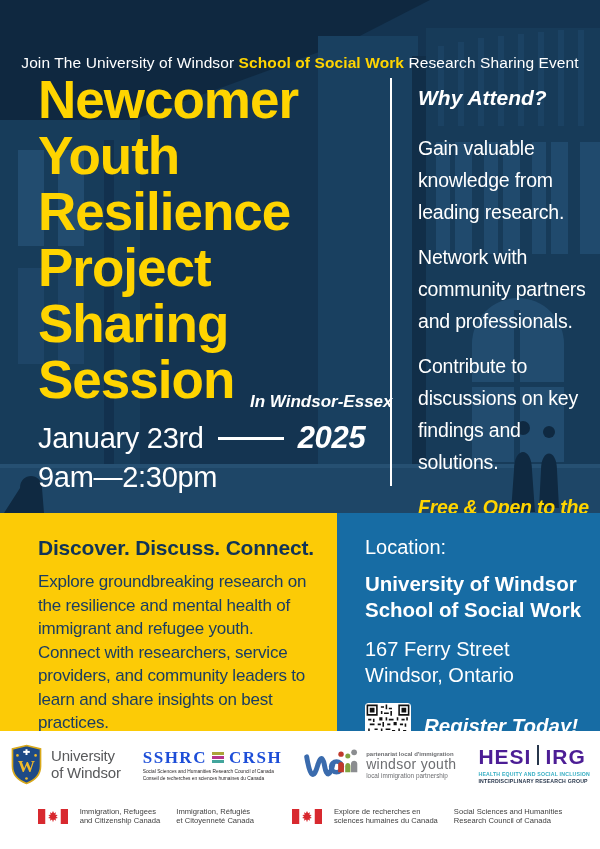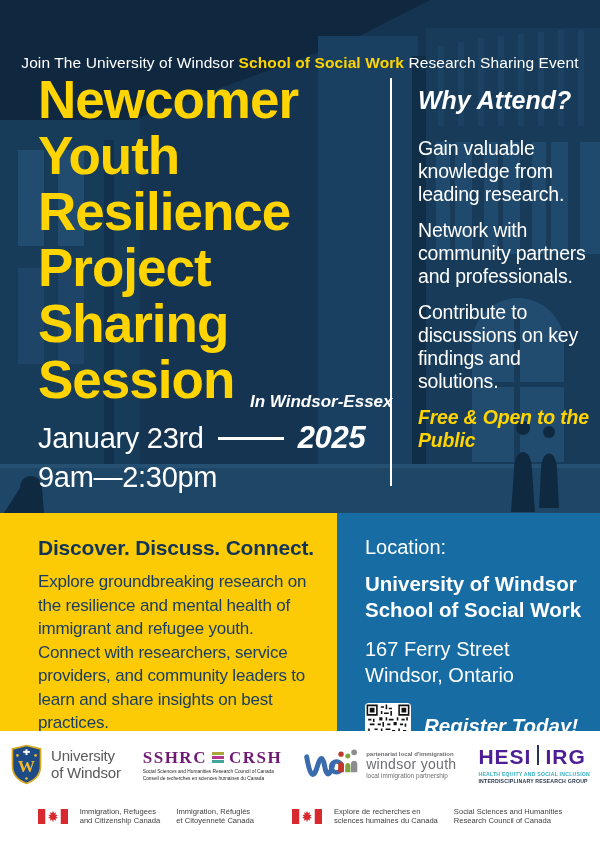--- a/index.html
+++ b/index.html
@@ -31,22 +31,22 @@
 
   .date-block { position:absolute; left:38px; top:420px; color:#ffffff; z-index:2; }
   .date-row { display:flex; align-items:center; font-size:29px; letter-spacing:-.3px; }
   .dash { width:66px; height:3px; background:#ffffff; margin:0 14px; }
   .year { font-weight:bold; font-style:italic; font-size:31px; }
   .time { font-size:29px; margin-top:5px; letter-spacing:-.3px; }
 
   .v-divider { position:absolute; left:390px; top:78px; width:2px; height:408px; background:#ffffff; z-index:2; }
 
   .why { position:absolute; left:418px; top:86px; width:175px; color:#ffffff; z-index:2; }
-  .why h2 { margin:0 0 22px 0; font-size:25px; font-style:italic; font-weight:bold; }
-  .why p { margin:0 0 13px 0; font-size:19.5px; line-height:23px; letter-spacing:-.2px; }
+  .why h2 { margin:0 0 22px 0; font-size:21px; font-style:italic; font-weight:bold; }
+  .why p { margin:0 0 13px 0; font-size:19.5px; line-height:32px; letter-spacing:-.2px; }
   .free { margin-top:26px; color:#FFD400; font-weight:bold; font-style:italic; font-size:22px; line-height:27px; }
 
   
   .mid { position:absolute; top:513px; left:0; width:600px; height:218px; display:flex; }
   .discover-box { width:337px; height:218px; background:#FCCB06; color:#15395F; padding:23px 18px 0 38px; }
   .discover-box h3 { margin:0 0 10px 0; font-size:21px; font-weight:bold; color:#113457; letter-spacing:-.2px; }
   .discover-box p { margin:0; font-size:17px; line-height:23.5px; letter-spacing:-.2px; color:#1A3D63; }
 
   .location-box { flex:1; height:218px; background:#176CA4; color:#ffffff; padding:23px 4px 0 28px; }
   .loc-label { margin:0 0 12px 0; font-size:20px; }
@@ -60,21 +60,21 @@
   .footer { position:absolute; top:731px; left:0; width:600px; height:118px; background:#ffffff; }
   .logo-row1 { position:absolute; top:13px; left:0; right:0; display:flex; align-items:center; justify-content:center; gap:22px; }
   .logo-row2 { position:absolute; top:76px; left:0; right:0; display:flex; align-items:center; justify-content:center; gap:38px; }
 
   .logo { display:flex; align-items:center; }
 
   .uw { gap:8px; }
   .uw-shield { width:33px; height:41px; }
   .uw-text { color:#58595B; font-size:15px; line-height:16.5px; letter-spacing:-.2px; }
 
-  .sshrc-word { display:flex; align-items:center; gap:5px; font-family:"Liberation Serif", serif; font-size:17px; letter-spacing:1.5px; color:#701a75; font-weight:600; }
+  .sshrc-word { display:flex; align-items:center; gap:5px; font-family:"Liberation Serif", serif; font-size:17px; letter-spacing:1.5px; color:#1d4ed8; font-weight:600; }
   .bars { display:flex; flex-direction:column; gap:1px; }
   .bars i { display:block; width:12px; height:3px; }
   .bar1 { background:#ABA439; } .bar2 { background:#B5368D; } .bar3 { background:#42A59C; }
   .sshrc-sub { font-size:4.8px; line-height:5.6px; color:#231F20; margin-top:1px; }
 
   .welip { gap:6px; }
   .we-mark { width:56px; height:38px; }
   .we-sub1 { font-size:6px; color:#6D6E71; font-weight:bold; }
   .we-name { font-size:14px; color:#6D6E71; letter-spacing:.3px; line-height:15px; }
   .we-sub2 { font-size:6.4px; color:#6D6E71; }

